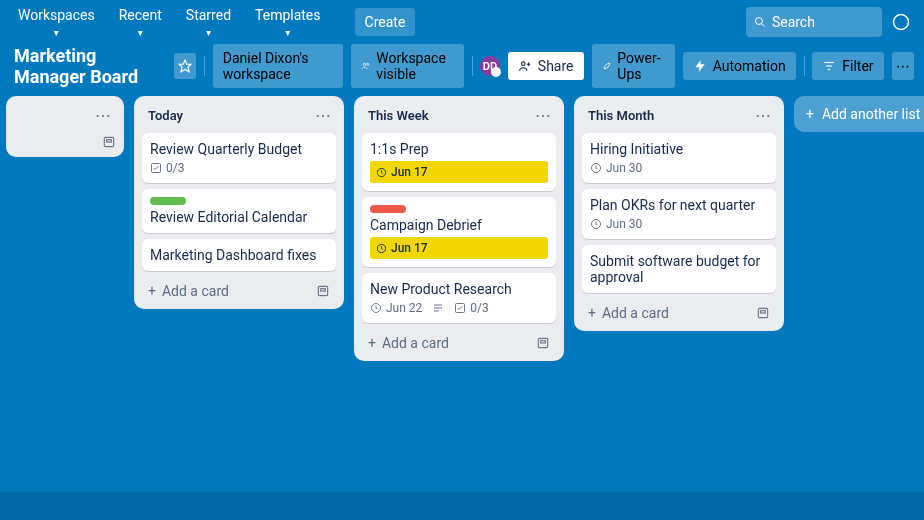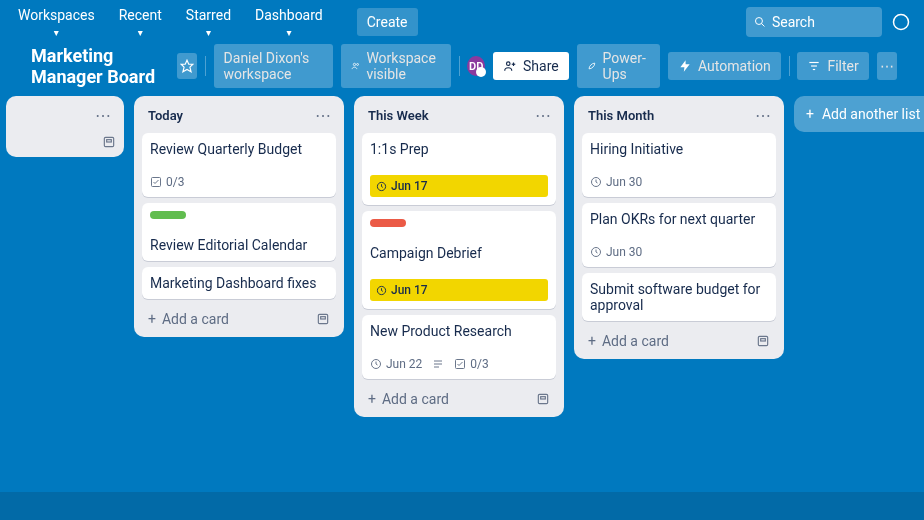--- a/index.html
+++ b/index.html
@@ -7,36 +7,36 @@
   .topnav { height: 44px; display: flex; align-items: center; padding: 0 8px; gap: 4px; }
   .nav-item { color: #fff; font-size: 14px; padding: 6px 10px; border-radius: 3px; display: flex; align-items: center; gap: 4px; cursor: pointer; flex-direction: column; }
   .nav-item:hover, .nav-item.hl { background: rgba(255,255,255,0.2); margin-left: 20px; }
   .chev-down { font-size: 10px; }
   .spacer { flex: 1; }
   .search-box { background: rgba(255,255,255,0.25); border-radius: 4px; height: 30px; width: 136px; display: flex; align-items: center; padding: 0 8px; gap: 6px; color: #fff; font-size: 14px; }
   .search-box input { background: transparent; border: none; outline: none; color: #fff; font-size: 14px; width: 100%; }
   .search-box input::placeholder { color: #fff; }
   .right-icon { color:#fff; font-size:16px; padding:6px 6px; cursor:pointer; }
 
-  .boardbar { height: 44px; display: flex; align-items: center; padding: 0 27px; gap: 8px; }
+  .boardbar { height: 44px; display: flex; align-items: center; padding: 0 10px; gap: 8px; }
   .board-title { color: #fff; font-weight: 700; font-size: 18px; padding: 4px 4px; }
-  .bb-btn { background: rgba(255,255,255,0.25); color: #e5e5e5; border-radius: 3px; padding: 6px 10px; font-size: 14px; display: flex; align-items: center; gap: 6px; cursor: pointer; }
+  .bb-btn { background: rgba(255,255,255,0.25); color: #000000; border-radius: 3px; padding: 6px 10px; font-size: 14px; display: flex; align-items: center; gap: 6px; cursor: pointer; }
   .bb-btn.white { background: #fff; color: #172b4d; }
   .bb-sq { width: 32px; justify-content: center; padding:6px 0; }
   .avatar { width: 28px; height: 20px; border-radius: 50%; background: #8b3a9e; color: #fff; font-size: 11px; font-weight:600; display: flex; align-items: center; justify-content: center; position:relative; }
   .avatar::after { content:""; position:absolute; bottom:-1px; right:-1px; width:10px; height:10px; background:#fff; border-radius:50%; }
   .divider { width:1px; height:20px; background: rgba(255,255,255,0.3); }
 
   .board-area { padding: 8px 6px; display: flex; align-items: flex-start; gap: 10px; overflow: hidden; }
   .list { background: #ebecf0; border-radius: 10px; width: 210px; padding: 8px 8px 8px 8px; display: flex; flex-direction: column; gap: 6px; flex-shrink: 0; }
   .list.collapsed { width: 118px; padding: 8px; min-height: 36px; }
   .list-header { display: flex; align-items: center; justify-content: space-between; padding: 2px 4px 2px 6px; }
   .list-title { font-weight: 600; font-size: 13px; color: #172b4d; }
   .hmenu { color: #6b778c; cursor:pointer; font-size:16px; letter-spacing:1px; }
-  .card { background: #fff; border-radius: 6px; padding: 8px; box-shadow: 0 1px 0 rgba(9,30,66,0.15); font-size: 14px; color: #172b4d; display:flex; flex-direction:column; gap:18px; cursor:pointer; }
+  .card { background: #fff; border-radius: 6px; padding: 8px; box-shadow: 0 1px 0 rgba(9,30,66,0.15); font-size: 14px; color: #172b4d; display:flex; flex-direction:column; gap:4px; cursor:pointer; }
   .card-meta { display:flex; align-items:center; gap:10px; font-size:12px; color:#5e6c84; }
   .label-pill { width: 36px; height: 8px; border-radius: 4px; }
   .label-green { background:#61bd4f; }
   .label-red { background:#eb5a46; }
   .due { display:inline-flex; align-items:center; gap:4px; background:#f2d600; color:#172b4d; font-size:12px; padding:4px 6px; border-radius:3px; font-weight:500; }
   .meta-ic { display:inline-flex; align-items:center; gap:4px; }
   .add-card { display:flex; align-items:center; justify-content:space-between; padding:6px 6px 2px 6px; color:#5e6c84; font-size:14px; cursor:pointer; }
   .add-card-left { display:flex; align-items:center; gap:6px; }
   .add-list-btn { background: rgba(255,255,255,0.3); color:#fff; border-radius:10px; padding:10px 12px; font-size:14px; display:flex; align-items:center; gap:8px; cursor:pointer; width: 180px; flex-shrink:0; }
   .footer-strip { position:absolute; left:0; right:0; bottom:0; height:28px; background:#026aa7; }
@@ -52,21 +52,21 @@
   </div>
   <div class="nav-item">
     <span>Recent</span>
     <span class="chev-down">▾</span>
   </div>
   <div class="nav-item">
     <span>Starred</span>
     <span class="chev-down">▾</span>
   </div>
   <div class="nav-item">
-    <span>Dashboard</span>
+    <span>Templates</span>
     <span class="chev-down">▾</span>
   </div>
   <div class="nav-item hl">
     <span>Create</span>
   </div>
   <div class="spacer"></div>
   <div class="search-box">
     <svg width="14" height="14" viewBox="0 0 24 24" fill="none" stroke="#fff" stroke-width="2">
         <circle cx="10" cy="10" r="7"></circle>
         <line x1="21" y1="21" x2="15" y2="15"></line>

